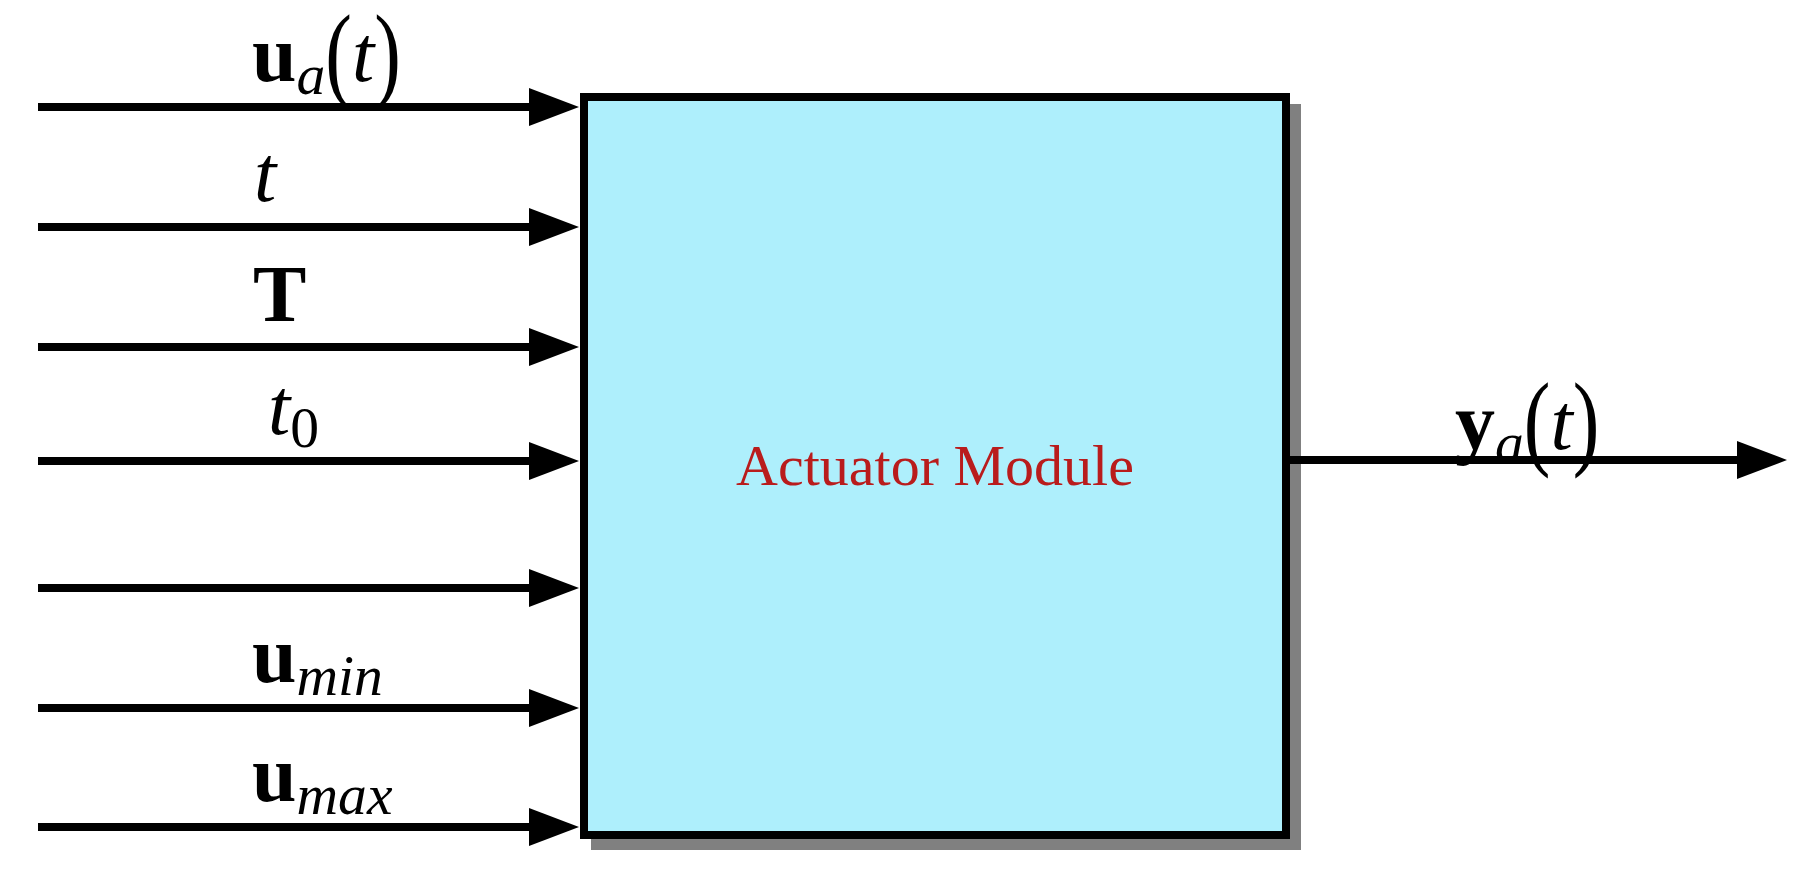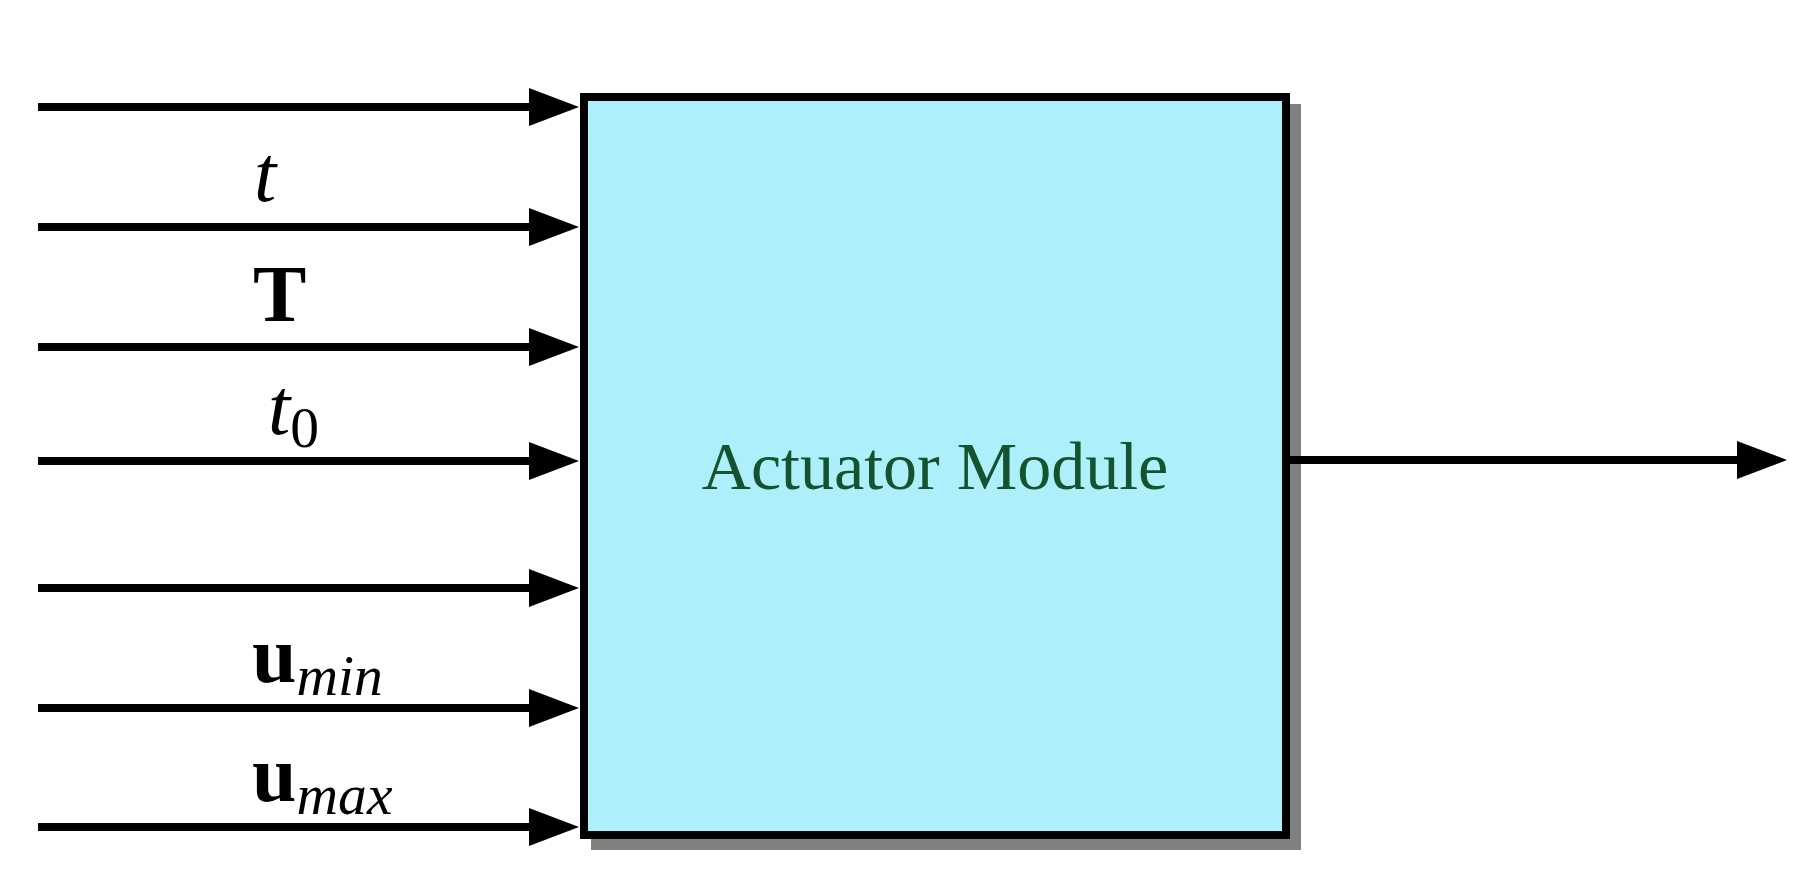--- a/index.html
+++ b/index.html
@@ -33,23 +33,23 @@
   }
   .block-title {
     position: absolute;
     left: 584px;
     top: 97px;
     width: 702px;
     height: 738px;
     display: flex;
     align-items: center;
     justify-content: center;
-    font-size: 68px;
+    font-size: 58px;
     line-height: 1;
-    color: #14532d;
+    color: #b91c1c;
     white-space: nowrap;
   }
 </style>
 </head>
 <body>
 
 <div class="canvas">
 
   <svg class="diagram-svg" width="1806" height="873" viewBox="0 0 1806 873">
 
@@ -85,20 +85,23 @@
       <line class="shaft" x1="38" y1="827" x2="534" y2="827"></line>
       <polygon class="head" points="529,808 529,846 579,827"></polygon>
     </g>
 
     <g>
       <line class="shaft" x1="1288" y1="460" x2="1742" y2="460"></line>
       <polygon class="head" points="1737,441 1737,479 1787,460"></polygon>
     </g>
   </svg>
 
+  <div class="label" style="left:252px; top:14px">
+    <span class="b">u</span><span class="sub it">a</span><span class="paren">(</span><span class="it">t</span><span class="paren">)</span>
+  </div>
 
   <div class="label" style="left:254px; top:134px">
     <span class="it">t</span>
   </div>
 
   <div class="label" style="left:253px; top:254px">
     <span class="b">T</span>
   </div>
 
   <div class="label" style="left:268px; top:367px">
@@ -107,16 +110,19 @@
 
 
   <div class="label" style="left:252px; top:615px">
     <span class="b">u</span><span class="sub it">min</span>
   </div>
 
   <div class="label" style="left:252px; top:734px">
     <span class="b">u</span><span class="sub it">max</span>
   </div>
 
+  <div class="label" style="left:1455px; top:382px">
+    <span class="b">y</span><span class="sub it">a</span><span class="paren">(</span><span class="it">t</span><span class="paren">)</span>
+  </div>
 
   <div class="block-title">Actuator Module</div>
 
 </div>
 
 </body></html>

